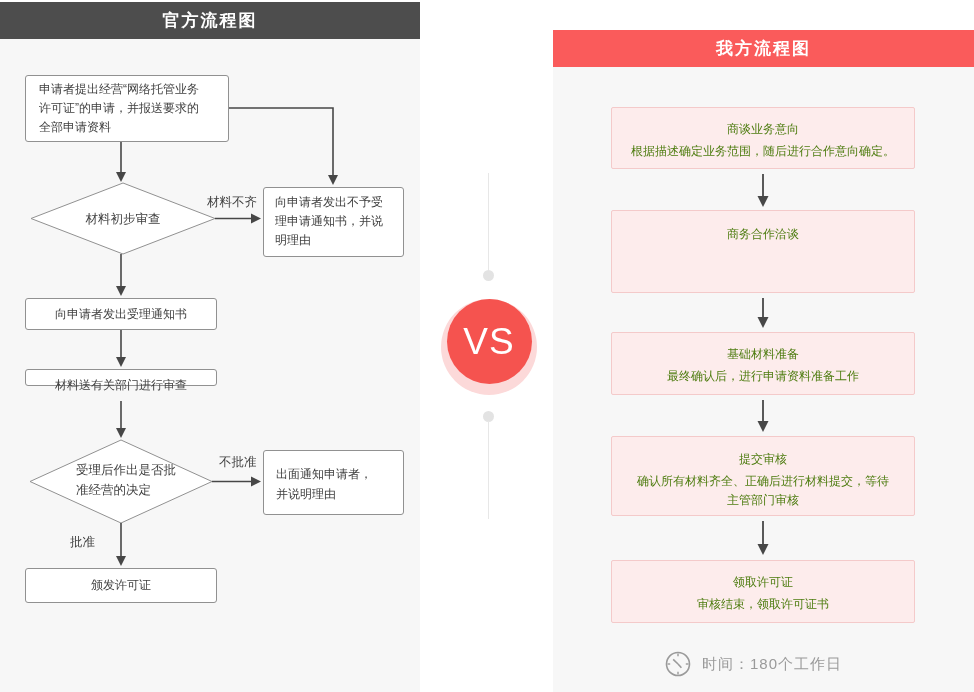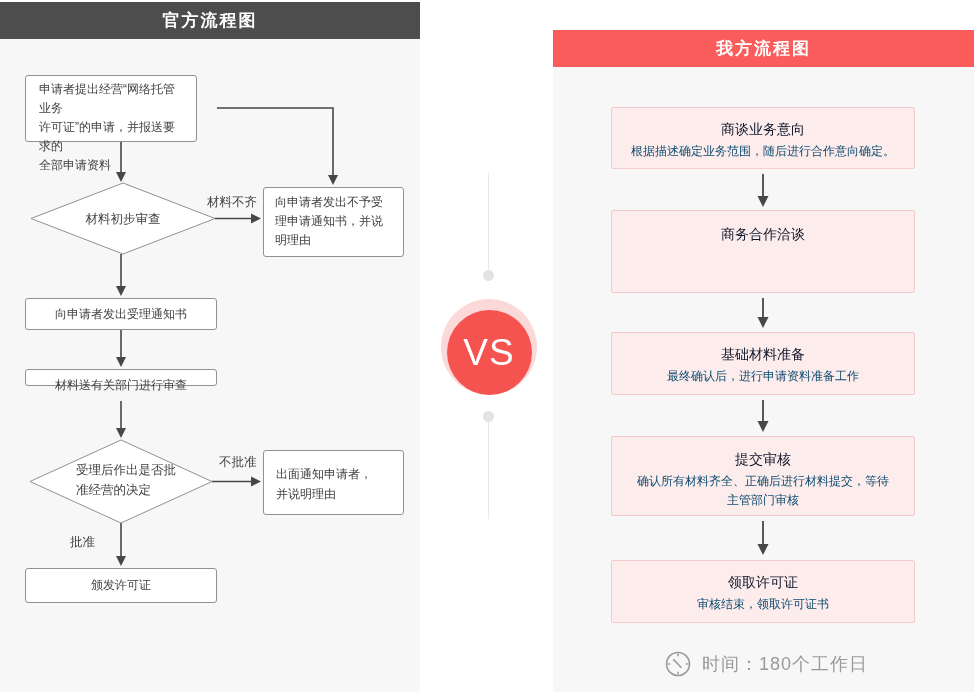--- a/index.html
+++ b/index.html
@@ -19,42 +19,42 @@
   .hdr.red  { background:#fa5b5b; }
 
   
   .mid { position:absolute; left:420px; top:0; width:133px; height:692px; background:#fff; }
   .vline { position:absolute; left:68px; width:1px; background:#e7e7e7; }
   .vline.t { top:173px; height:97px; }
   .vline.b { top:421px; height:98px; }
   .mdot { position:absolute; left:63px; width:11px; height:11px; border-radius:50%; background:#e3e3e3; }
   .mdot.t { top:270px; } .mdot.b { top:411px; }
   .vs-outer { position:absolute; left:21px; top:299px; width:96px; height:96px; border-radius:50%;
-              background:#fcd9d9; display:flex; align-items:flex-end; justify-content:center; }
+              background:#fcd9d9; display:flex; align-items:flex-start; justify-content:center; }
   .vs-inner { width:85px; height:85px; border-radius:50%; background:#f5534f;
               display:flex; align-items:center; justify-content:center; }
   .vs-inner span { color:#fff; font-size:37px; letter-spacing:1px; }
 
   
   .fsvg { position:absolute; left:0; top:0; width:420px; height:692px; }
   .fbox { position:absolute; background:#fff; border:1px solid #919191; border-radius:3px;
           color:#3f3f3f; font-size:12px; }
   .fbox.multi { white-space:pre-line; line-height:19px; }
   .fbox.ctr { text-align:center; }
   .flabel { position:absolute; font-size:12.5px; color:#3f3f3f; white-space:nowrap; }
   .dtext { position:absolute; font-size:12.5px; color:#3f3f3f; }
 
   
   .step { position:absolute; left:58px; width:304px; background:#fdecec;
           border:1px solid #f4caca; border-radius:2px; text-align:center; padding-top:11px; }
-  .step .t { font-size:14px; color:#0f172a; line-height:20px; }
-  .step .d { font-size:12px; color:#0c4a6e; line-height:19px; margin-top:3px; white-space:pre-line; }
+  .step .t { font-size:12px; color:#4d7c0f; line-height:20px; }
+  .step .d { font-size:12px; color:#4d7c0f; line-height:19px; margin-top:3px; white-space:pre-line; }
   .rsvg { position:absolute; left:0; top:0; width:421px; height:692px; }
   .rfooter { position:absolute; left:112px; top:623px; display:flex; align-items:center; gap:11px; }
-  .rfooter .txt { font-size:18px; color:#9a9a9a; letter-spacing:1px; }
+  .rfooter .txt { font-size:15px; color:#9a9a9a; letter-spacing:1px; }
 </style>
 </head>
 <body>
 
 <div class="stage">
 
   <section class="panel left">
     <header class="hdr dark">
       <span>官方流程图</span>
     </header>
@@ -80,21 +80,21 @@
         <polygon points="328,175 338,175 333,185"></polygon>
         <polygon points="251,213.5 251,223.5 261,218.5"></polygon>
         <polygon points="116,286 126,286 121,296"></polygon>
         <polygon points="116,357 126,357 121,367"></polygon>
         <polygon points="116,428 126,428 121,438"></polygon>
         <polygon points="251,476.5 251,486.5 261,481.5"></polygon>
         <polygon points="116,556 126,556 121,566"></polygon>
       </g>
     </svg>
 
-    <div class="fbox multi" style="left:25px; top:75px; width:172px; height:67px; padding:4px 13px;">申请者提出经营“网络托管业务
+    <div class="fbox multi" style="left:25px; top:75px; width:204px; height:67px; padding:4px 13px;">申请者提出经营“网络托管业务
 许可证”的申请，并报送要求的
 全部申请资料</div>
 
     <div class="dtext" style="left:31px; top:211px; width:184px; text-align:center;">材料初步审查</div>
 
     <div class="flabel" style="left:207px; top:194px;">材料不齐</div>
 
     <div class="fbox multi" style="left:263px; top:187px; width:141px; height:70px; padding:5px 11px;">向申请者发出不予受
 理申请通知书，并说
 明理由</div>

